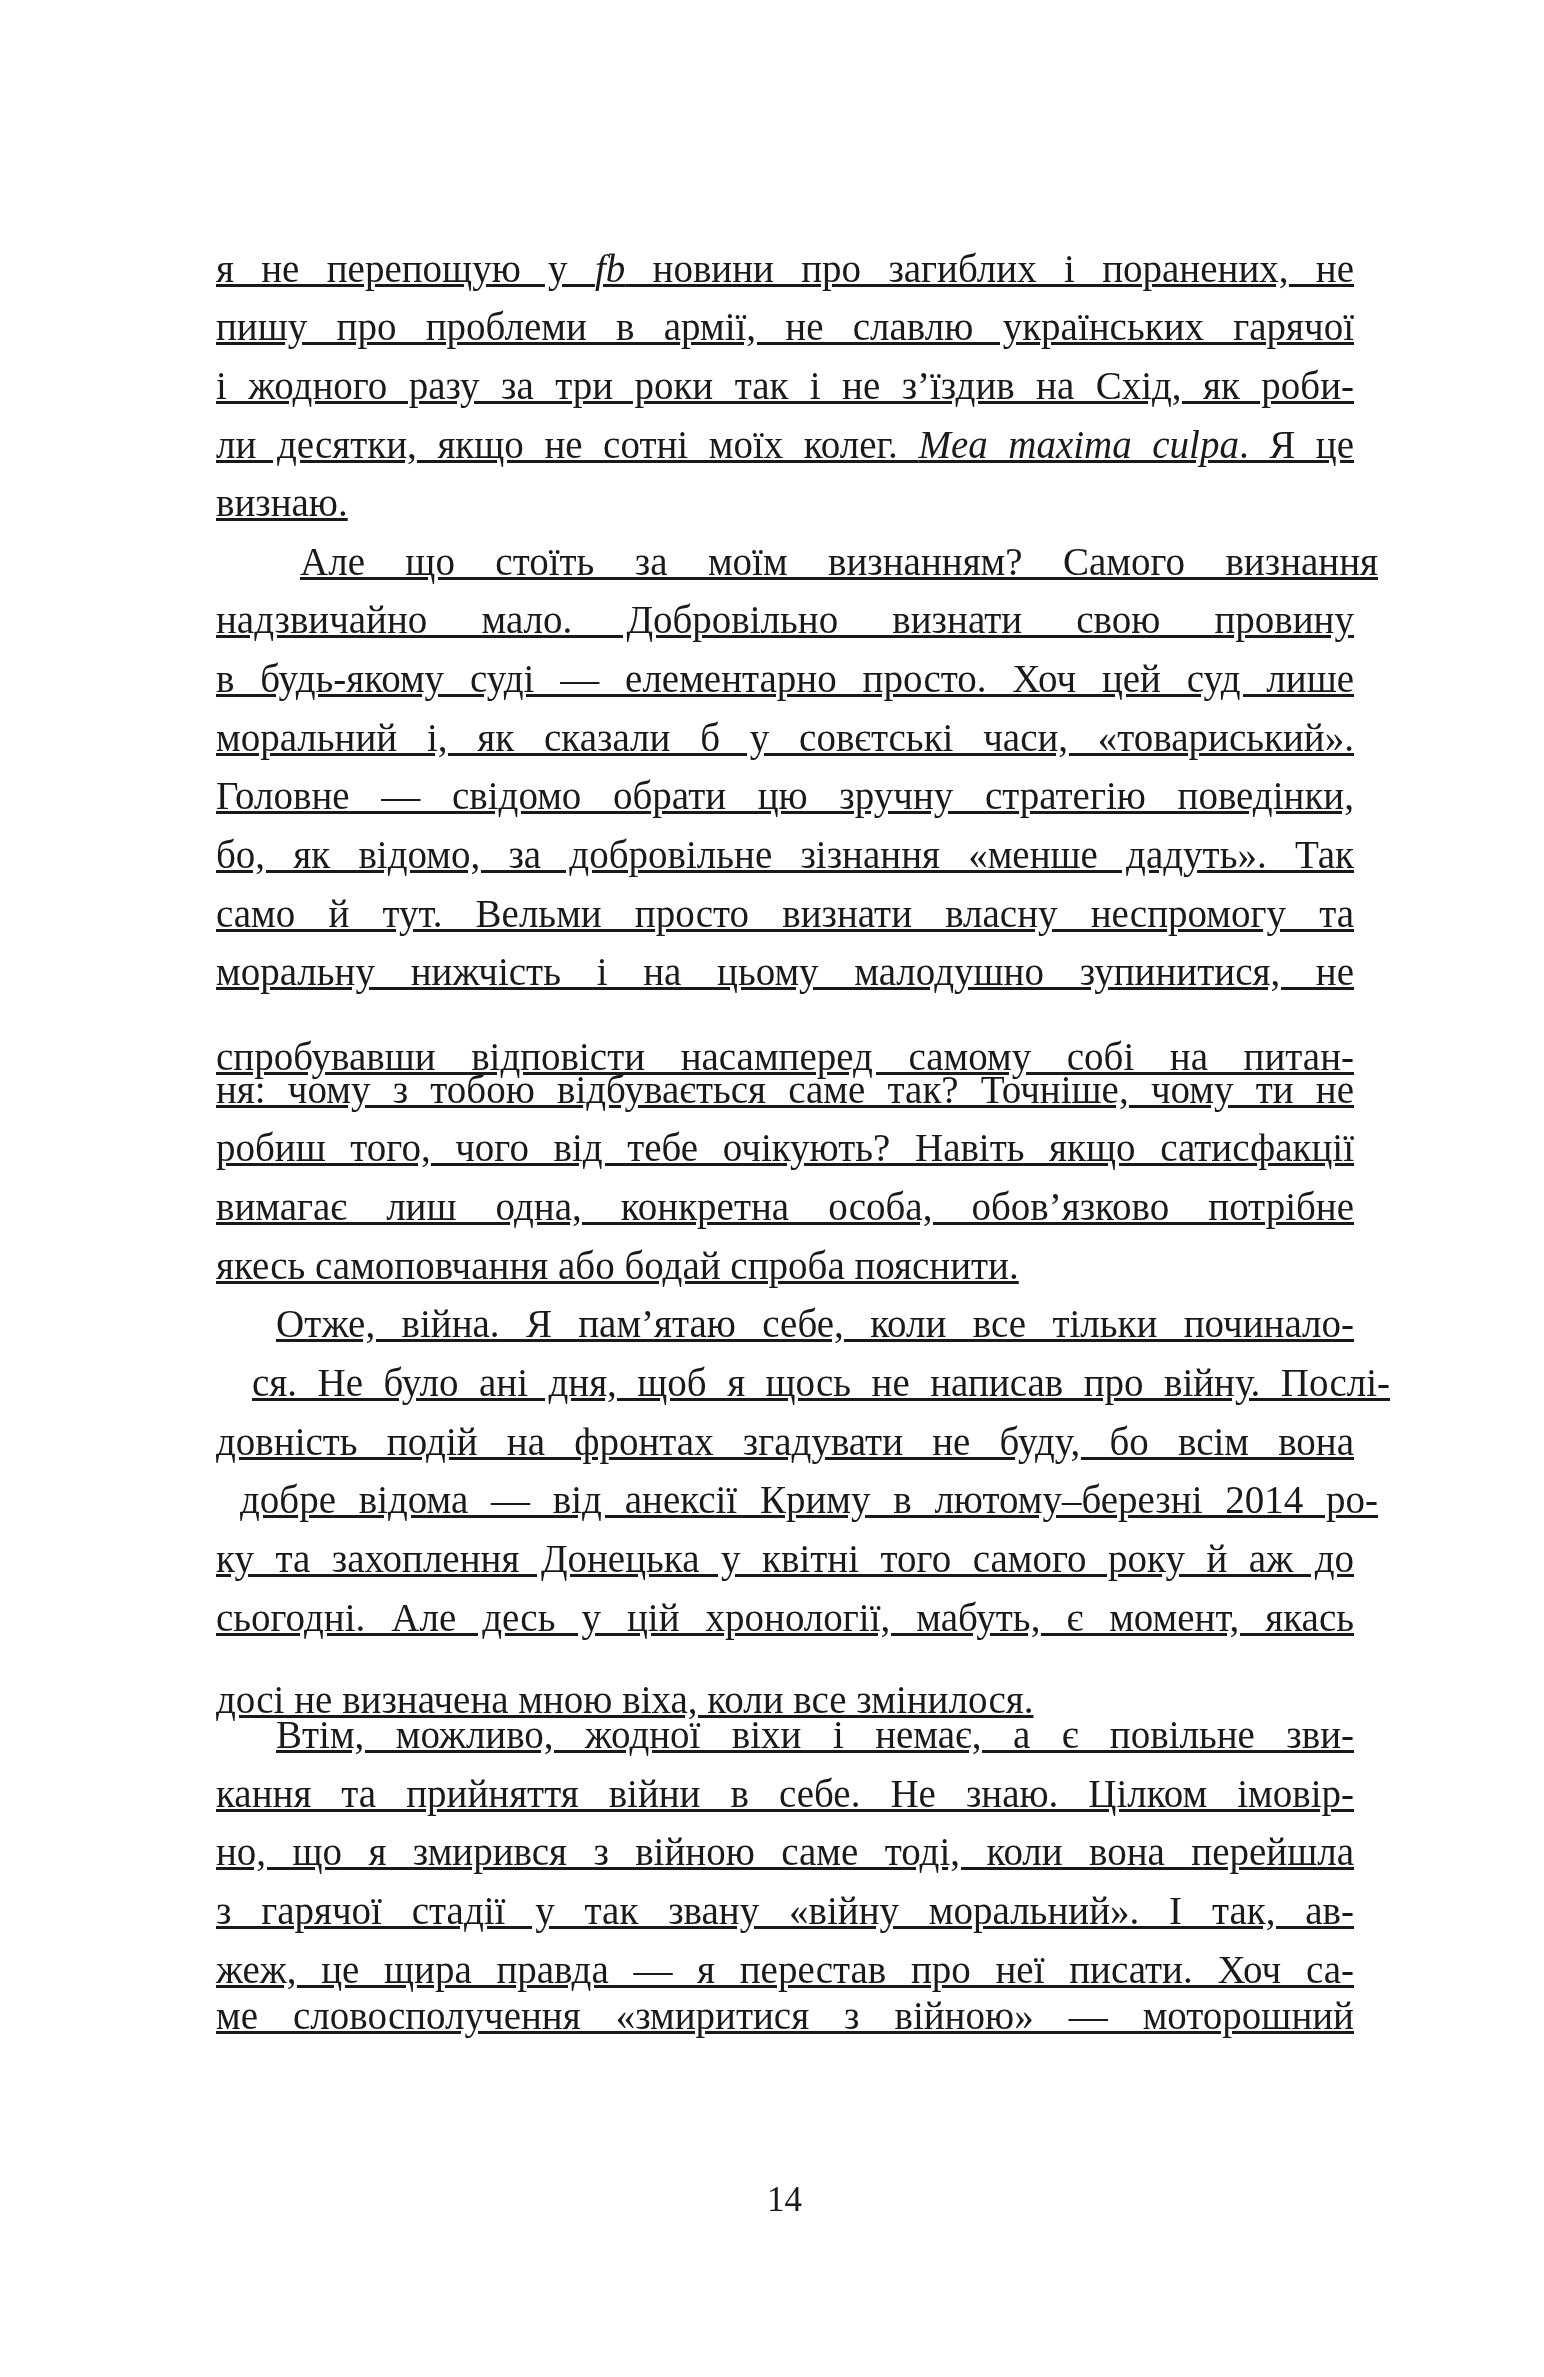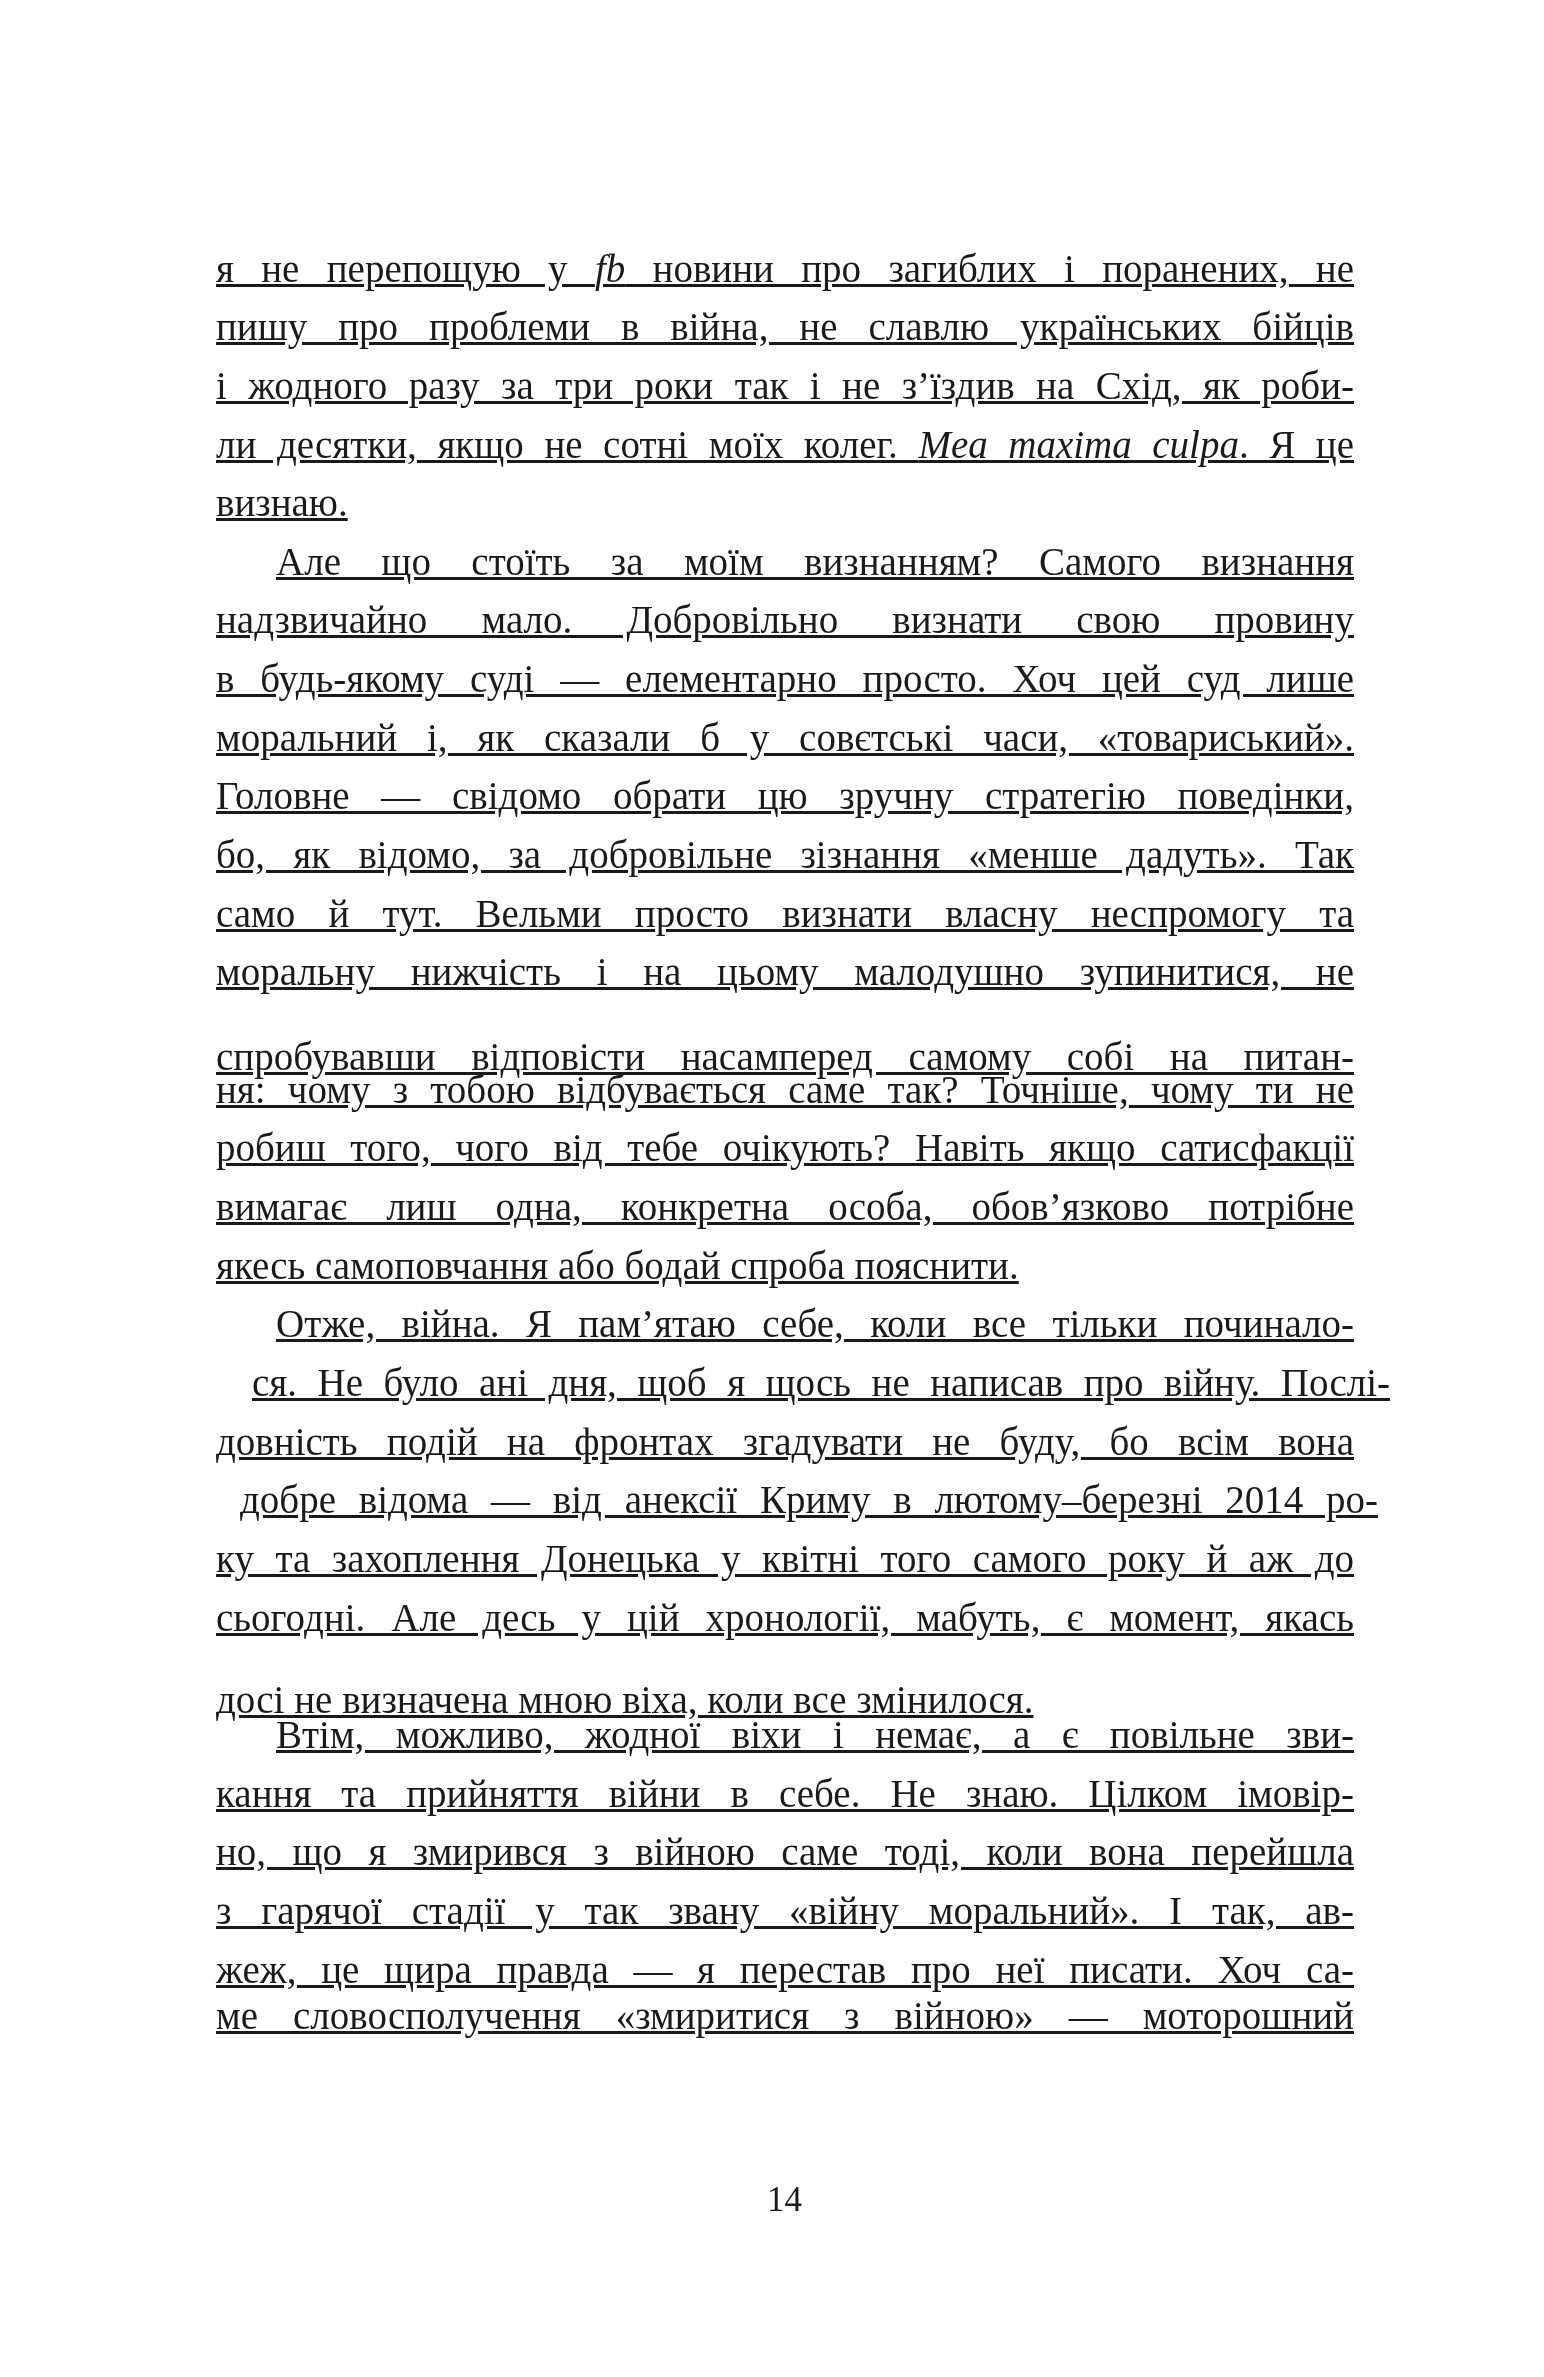--- a/index.html
+++ b/index.html
@@ -65,27 +65,27 @@
     color: #1a1a1a;
   }
 </style>
 </head>
 <body>
 
 <div class="page">
   <div class="text-block" id="text-block">
       <div>
         <div class="line" style="top: 245px;"><span>я не перепощую у </span><span class="it">fb</span><span> новини про загиблих і поранених, не</span></div>
-        <div class="line" style="top: 303px;"><span>пишу про проблеми в війна, не славлю українських бійців</span></div>
+        <div class="line" style="top: 303px;"><span>пишу про проблеми в армії, не славлю українських гарячої</span></div>
         <div class="line" style="top: 362px;"><span>і жодного разу за три роки так і не з’їздив на Схід, як роби-</span></div>
         <div class="line" style="top: 421px;"><span>ли десятки, якщо не сотні моїх колег. </span><span class="it">Mea maxima culpa</span><span>. Я це</span></div>
         <div class="line last" style="top: 479px;"><span>визнаю.</span></div>
       </div>
       <div>
-        <div class="line indent" style="top: 538px;"><span>Але що стоїть за моїм визнанням? Самого визнання</span></div>
+        <div class="line indent" style="top: 538px; margin-left: 24px;"><span>Але що стоїть за моїм визнанням? Самого визнання</span></div>
         <div class="line" style="top: 596px;"><span>надзвичайно мало. Добровільно визнати свою провину</span></div>
         <div class="line" style="top: 655px;"><span>в будь-якому суді — елементарно просто. Хоч цей суд лише</span></div>
         <div class="line" style="top: 714px;"><span>моральний і, як сказали б у совєтські часи, «товариський».</span></div>
         <div class="line" style="top: 772px;"><span>Головне — свідомо обрати цю зручну стратегію поведінки,</span></div>
         <div class="line" style="top: 831px;"><span>бо, як відомо, за добровільне зізнання «менше дадуть». Так</span></div>
         <div class="line" style="top: 890px;"><span>само й тут. Вельми просто визнати власну неспромогу та</span></div>
         <div class="line" style="top: 948px;"><span>моральну нижчість і на цьому малодушно зупинитися, не</span></div>
         <div class="line" style="top: 1033px;"><span>спробувавши відповісти насамперед самому собі на питан-</span></div>
         <div class="line" style="top: 1066px;"><span>ня: чому з тобою відбувається саме так? Точніше, чому ти не</span></div>
         <div class="line" style="top: 1124px;"><span>робиш того, чого від тебе очікують? Навіть якщо сатисфакції</span></div>

